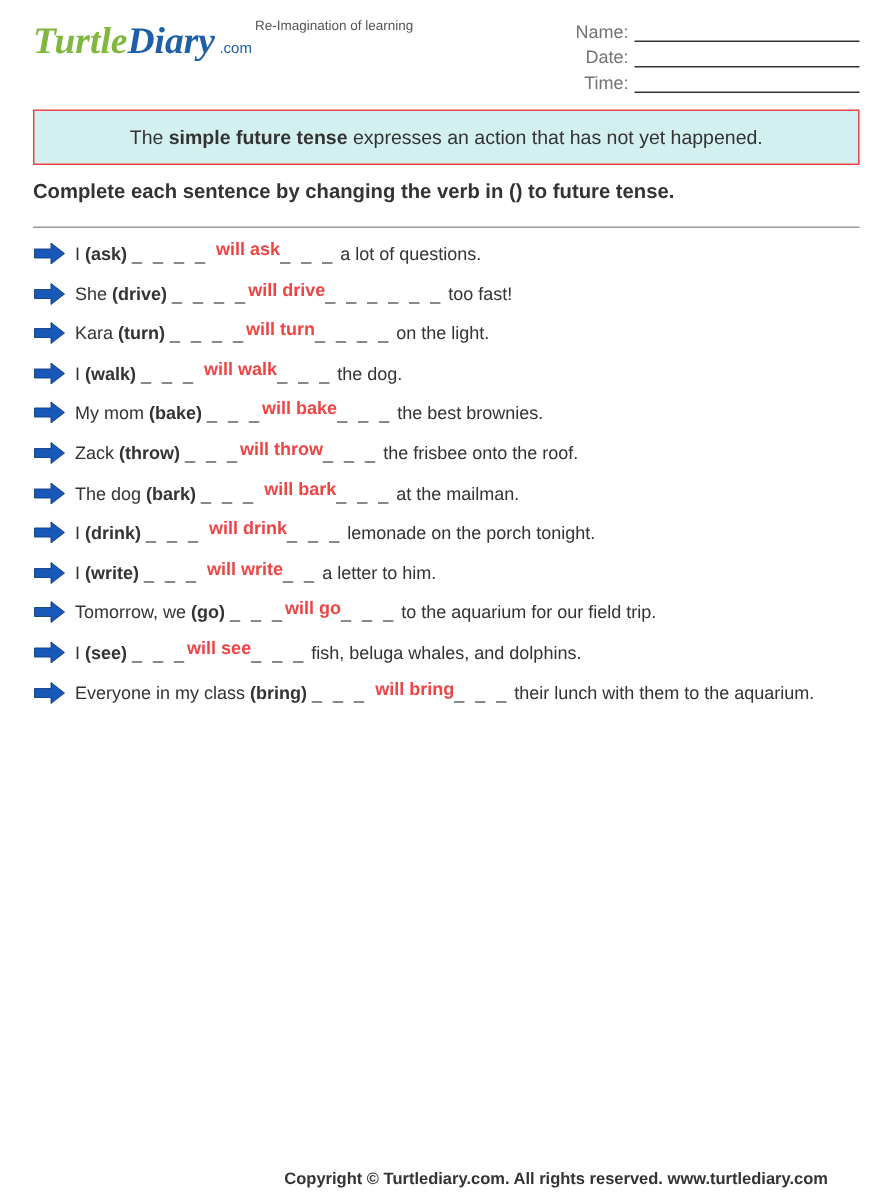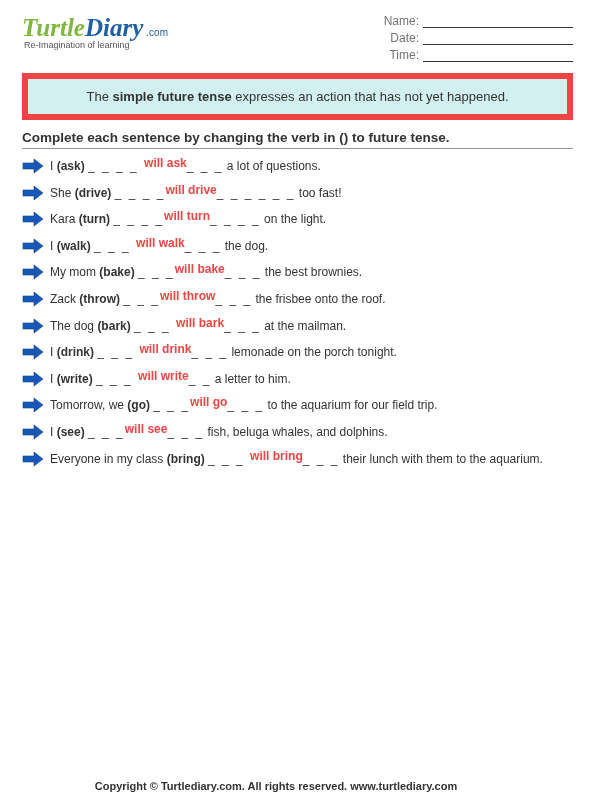--- a/index.html
+++ b/index.html
@@ -1,40 +1,40 @@
 <!DOCTYPE html>
 <html><head>
 <meta charset="utf-8">
 <style>
 body{margin:0;padding:0;background:#fff;font-family:Arial,sans-serif;font-size:12px;color:#333}
 .page{width:595px;height:800px;box-sizing:border-box;padding:14px 22px 8px;position:relative}
 .top{display:flex;justify-content:space-between;align-items:flex-start;margin-bottom:8px}
-.logo{display:flex;flex-direction:column}
+.logo{display:flex;flex-direction:row}
 .logo-main{display:flex;align-items:baseline}
 .turtle{font-family:'Comic Sans MS',cursive;font-weight:bold;font-style:italic;color:#7fb83d;font-size:25px;letter-spacing:0px}
 .diary{font-family:'Comic Sans MS',cursive;font-weight:bold;font-style:italic;color:#1e5fa8;font-size:25px;letter-spacing:0px}
 .dotcom{font-family:Arial;color:#1e5fa8;font-size:10px;margin-left:3px}
 .tagline{font-size:9px;color:#555;margin-top:-2px;margin-left:2px}
 .fields{font-size:12px;color:#737373}
 .fields div{margin-bottom:3px;text-align:right}
 .fields .lbl{display:inline-block;min-width:40px;text-align:right}
 .line{display:inline-block;border-bottom:1px solid #333;width:150px;margin-left:4px;vertical-align:bottom}
-.tip{border:6px solid #ef4444;background:#d2f0ef;padding:10px 14px;margin:4px 0 10px;font-size:13px;text-align:center;color:#333}
+.tip{border:1px solid #ef4444;background:#d2f0ef;padding:10px 14px;margin:4px 0 10px;font-size:13px;text-align:center;color:#333}
 .tip b{font-weight:bold}
-.instr{font-weight:bold;font-size:13.5px;margin-bottom:3px}
+.instr{font-weight:bold;font-size:13.5px;margin-bottom:16px}
 .hr{border:none;border-top:1px solid #999;margin:2px 0 8px}
 .items{}
 .item{display:flex;align-items:flex-start;margin-bottom:8px;line-height:1.55}
 .arrow{flex:0 0 28px;margin-top:1px}
 .arrow svg{display:block}
 .txt{flex:1;font-size:12px;color:#333;position:relative}
 .verb{font-weight:bold}
 .blank{letter-spacing:2px;color:#333;position:relative;white-space:nowrap}
 .ans{color:#ef4444;font-weight:bold;font-size:12px;position:relative;display:inline-block;top:-3px;letter-spacing:0}
-.foot{position:absolute;bottom:8px;left:0;width:552px;text-align:center;font-size:11px;font-weight:bold}
+.foot{position:absolute;bottom:8px;left:0;width:552px;text-align:right;font-size:11px;font-weight:bold}
 </style>
 </head>
 <body>
 
 <div class="page">
 
   <div class="top">
     <div class="logo">
       <div class="logo-main">
         <span class="turtle">Turtle</span>

